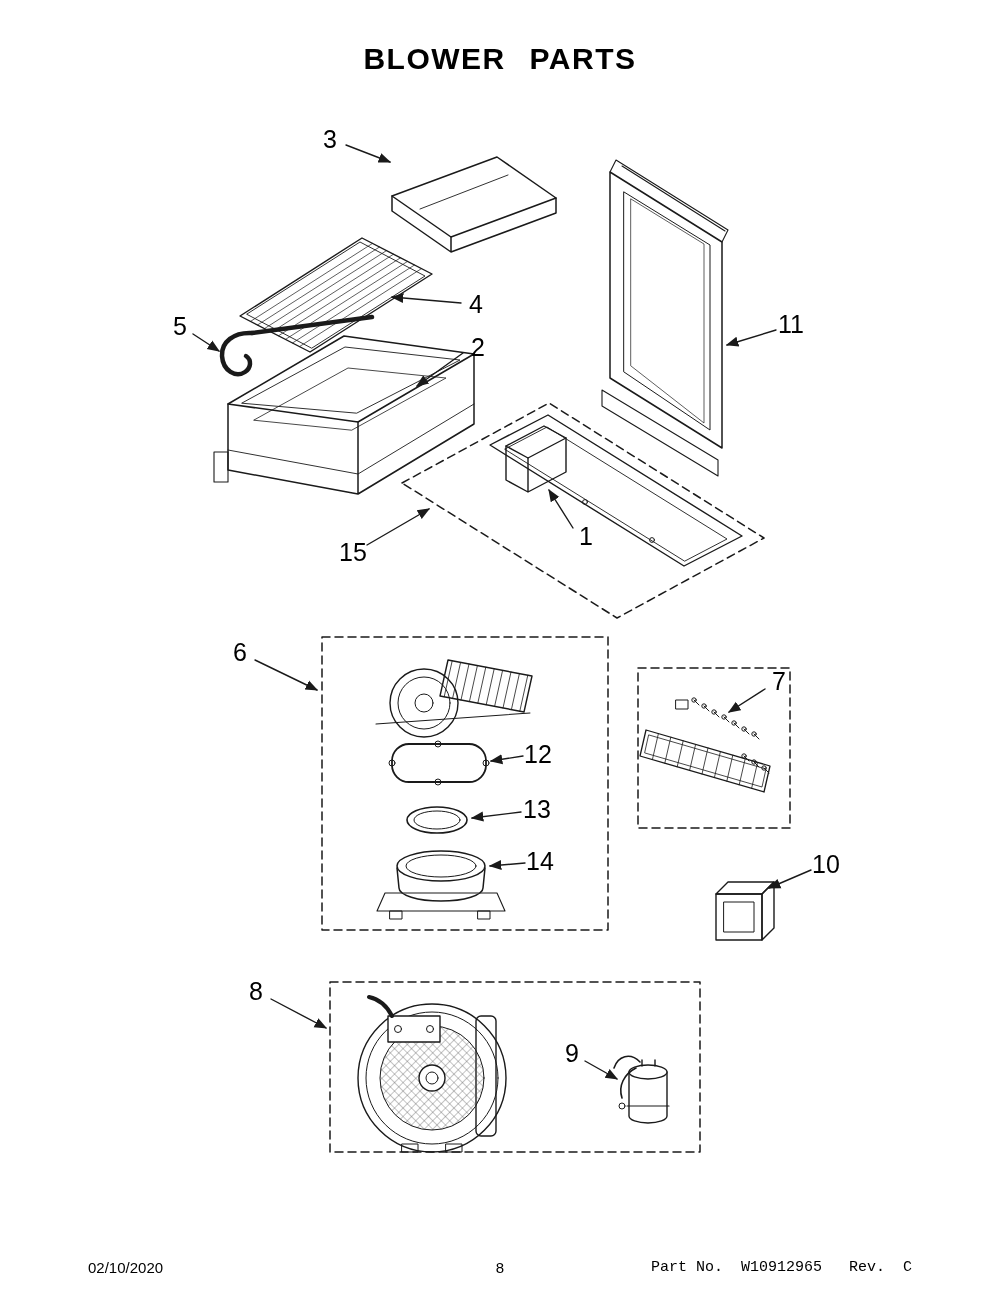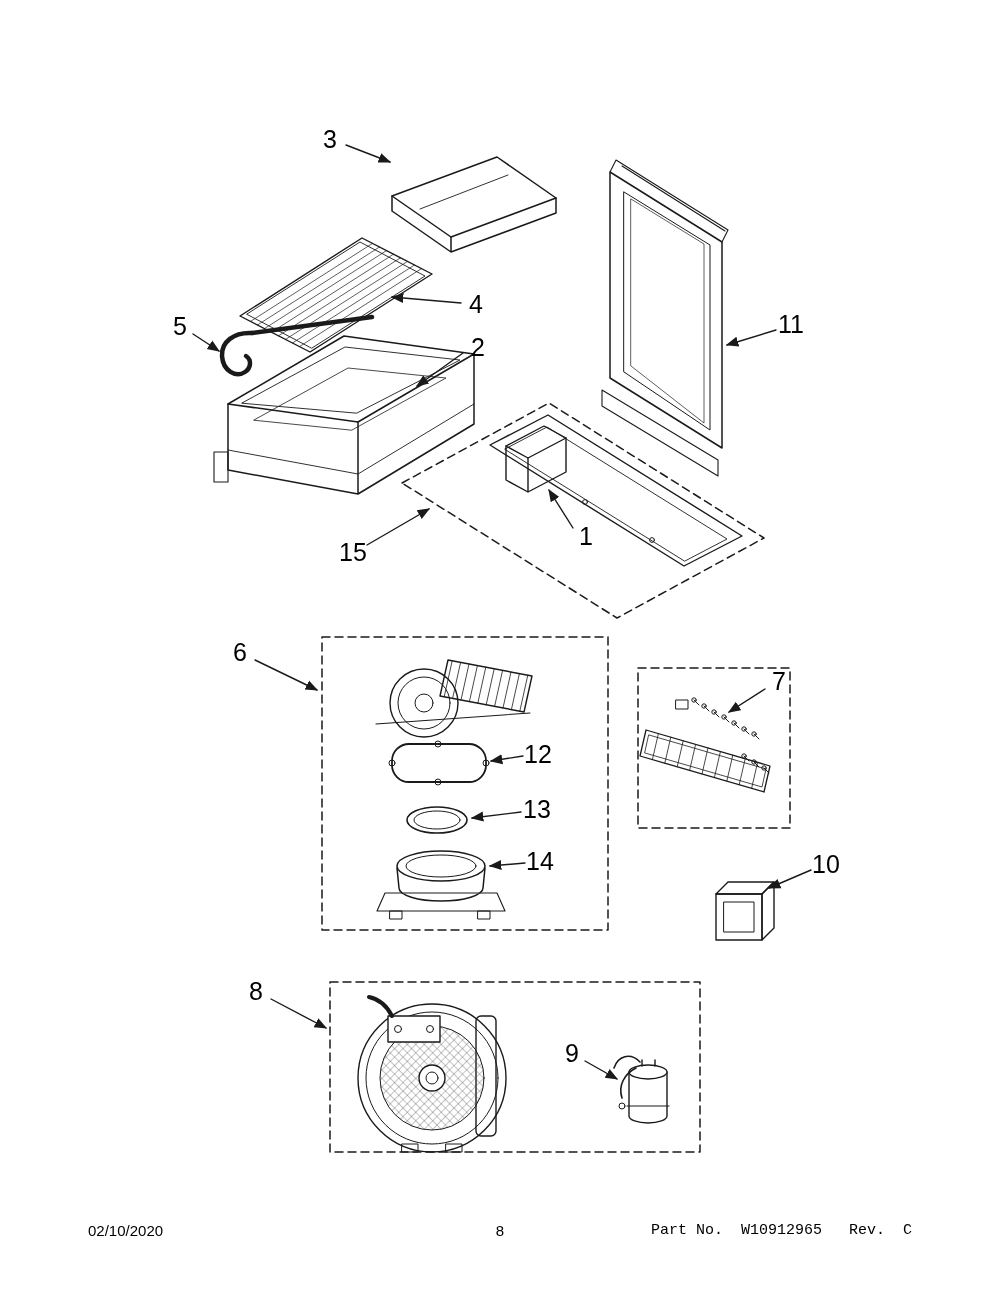--- a/index.html
+++ b/index.html
@@ -19,41 +19,42 @@
     width: 100%;
     text-align: center;
     font-size: 30px;
     font-weight: bold;
     letter-spacing: 1.5px;
     word-spacing: 14px;
   }
   .diagram { position: absolute; top: 0; left: 0; }
   .footer {
     position: absolute;
-    top: 1222px;
+    top: 1259px;
     left: 0;
     width: 100%;
     height: 24px;
     font-size: 15px;
   }
   .footer .f-left  { position: absolute; left: 88px; }
   .footer .f-center{ position: absolute; left: 0; width: 100%; text-align: center; }
   .footer .f-right { position: absolute; right: 88px; white-space: pre; font-family: Liberation Mono, monospace; }
   svg text.callout {
     font-family: "Liberation Sans", sans-serif;
     font-size: 25px;
     fill: #000;
     stroke: none;
   }
 </style>
 </head>
 <body>
 
 <div class="page">
 
+  <div class="title">BLOWER PARTS</div>
 
   <svg class="diagram" width="1000" height="1294" viewBox="0 0 1000 1294" fill="none" stroke-linejoin="round" stroke-linecap="round">
     <defs>
       <marker id="arrow" viewBox="0 0 10 10" refX="9" refY="5" markerWidth="9" markerHeight="9" orient="auto">
         <path d="M0,1 L10,5 L0,9 z" fill="#1a1a1a"></path>
       </marker>
       <pattern id="mesh" width="6" height="6" patternUnits="userSpaceOnUse" patternTransform="rotate(45)">
         <path d="M0,0 H6 M0,0 V6" stroke="#555" stroke-width="0.7" fill="none"></path>
       </pattern>
     </defs>

